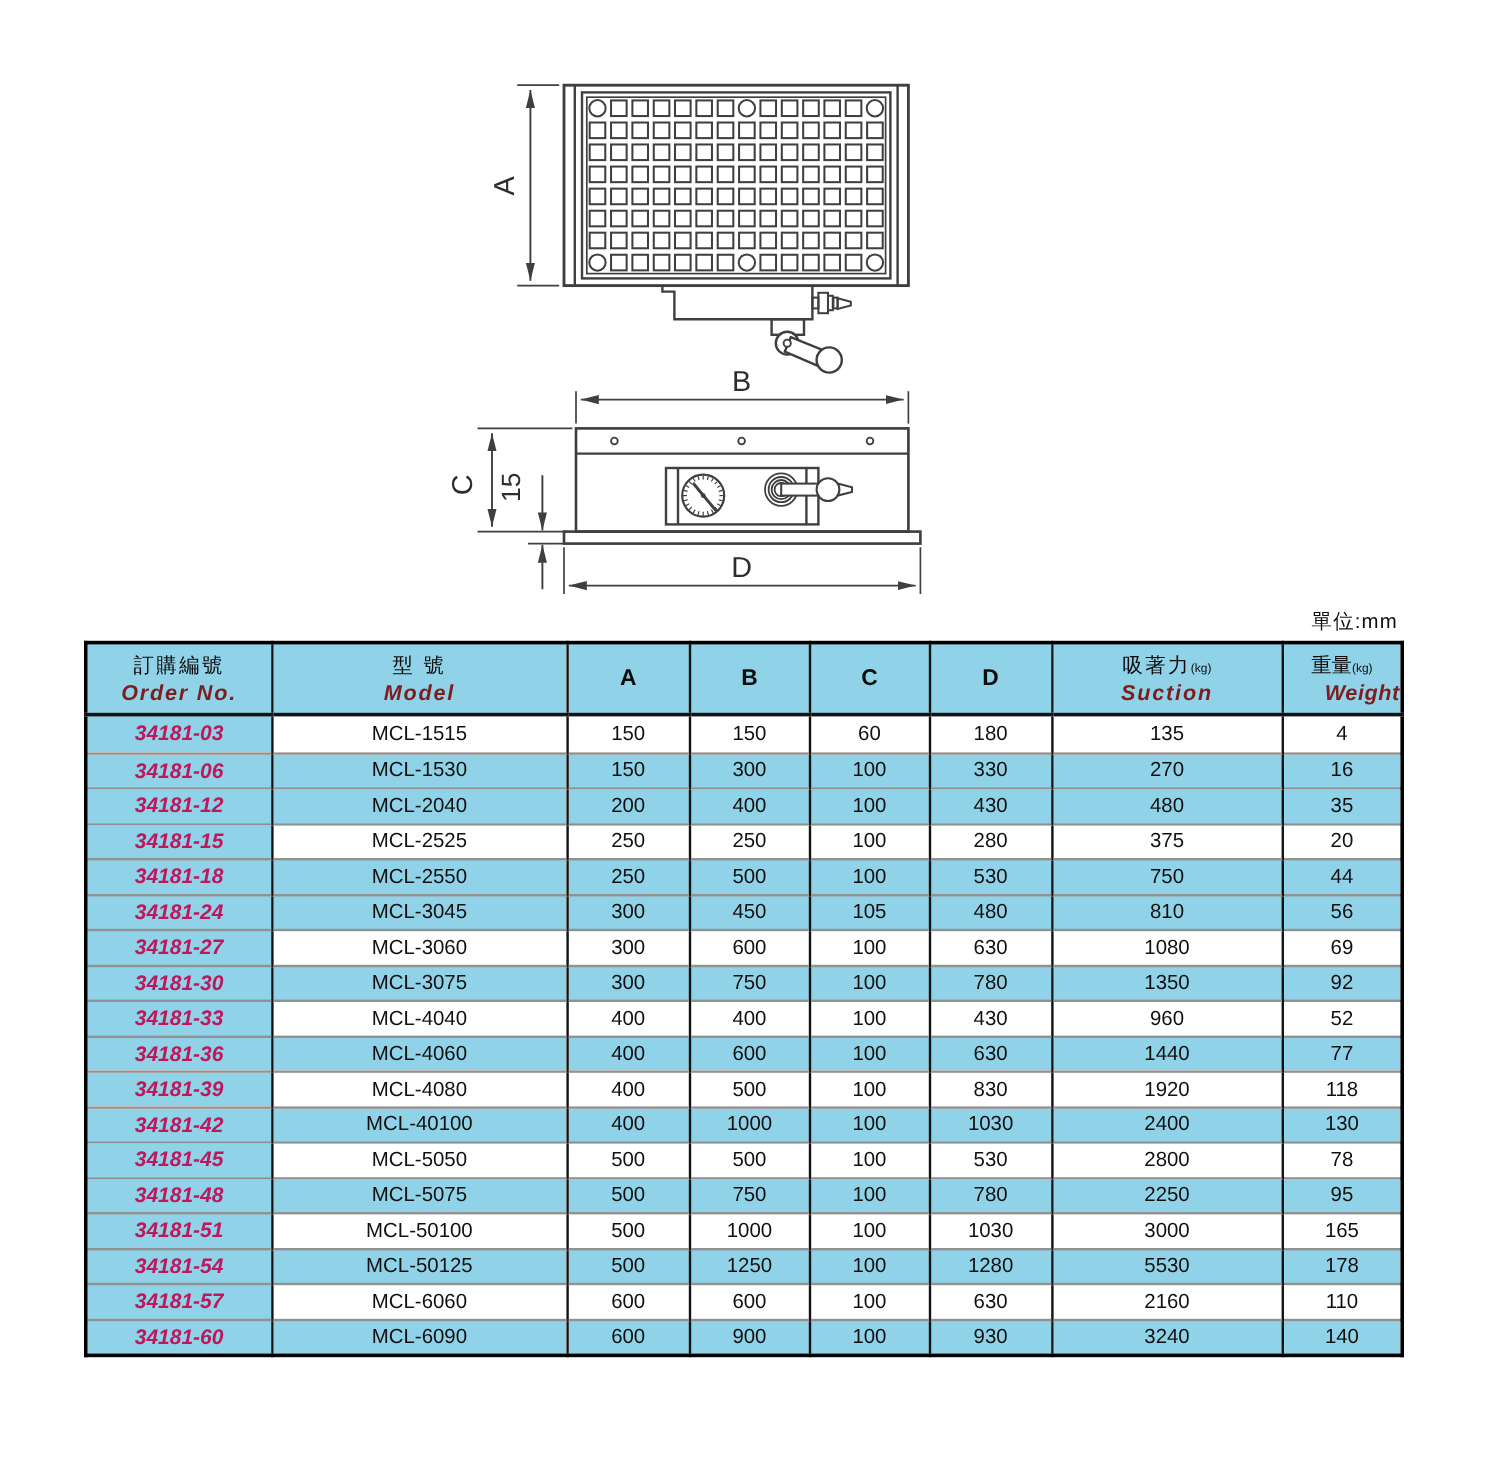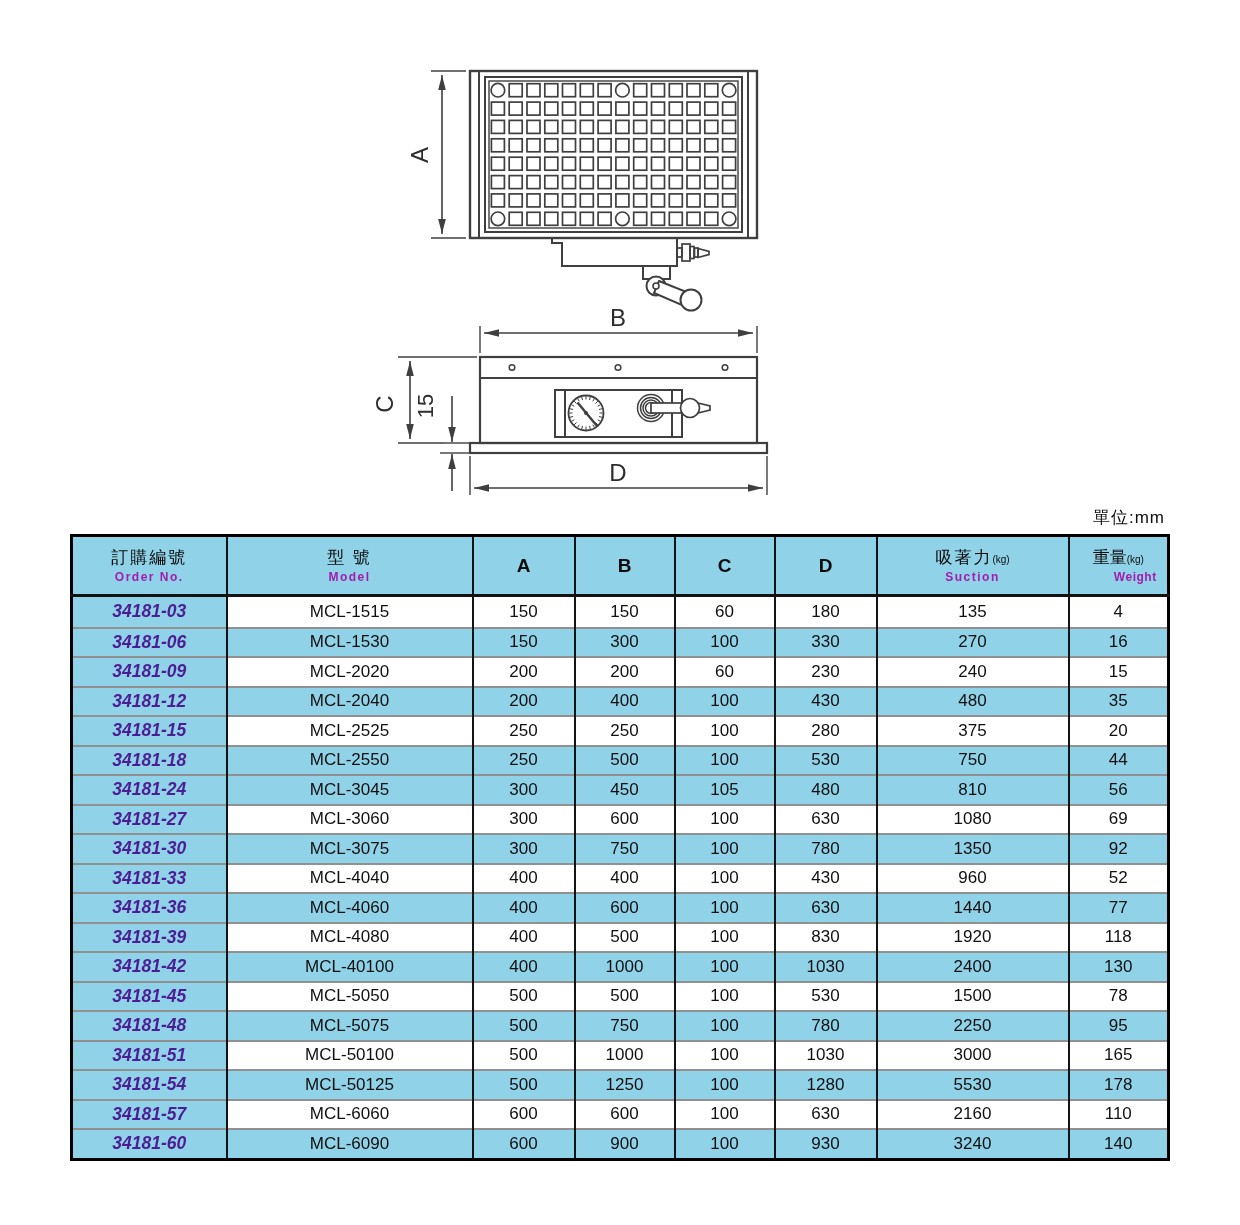--- a/index.html
+++ b/index.html
@@ -21,30 +21,30 @@
   }
   th,td{padding:0;text-align:center;vertical-align:middle;overflow:hidden;}
   th{
     background:var(--blue,#90d2e8);
     border-left:2px solid #131313;border-bottom:3px solid #131313;
     height:57px;font-weight:normal;
   }
   th:first-child,td:first-child{border-left:none;}
   .zh{font-size:17px;color:#0c0c0c;letter-spacing:2px;line-height:1.45;}
   .unit-small{font-size:10px;letter-spacing:0;}
-  .en{font-size:12px;font-weight:bold;color:#a21caf;letter-spacing:1.5px;line-height:1.15;}
+  .en{font-size:18px;font-weight:bold;color:#7f1d1d;letter-spacing:1.5px;line-height:1.15;font-style:italic;}
   .letter{font-size:19px;font-weight:bold;color:#0c0c0c;letter-spacing:0;}
   td{
     font-size:17px;color:#101010;height:27.5px;background:#ffffff;
     border-left:2px solid #131313;border-top:2px solid #919191;
   }
   tbody tr:first-child td{border-top:none;height:29.5px;}
   td.order{
     background:var(--blue,#90d2e8);
-    font-weight:bold;font-style:italic;font-size:17.5px;color:#4c1d95;
+    font-weight:bold;font-style:italic;font-size:17.5px;color:#be185d;
   }
   tr.alt td{background:var(--blue,#90d2e8);}
 </style>
 </head>
 <body>
 
 <div class="page">
 
   <svg width="1240" height="515" viewBox="0 0 1240 515" style="position:absolute;left:0;top:0;">
     <defs>
@@ -351,30 +351,20 @@
         <tr class="alt">
           <td class="order">34181-06</td>
           <td>MCL-1530</td>
           <td>150</td>
           <td>300</td>
           <td>100</td>
           <td>330</td>
           <td>270</td>
           <td>16</td>
         </tr>
-        <tr>
-          <td class="order">34181-09</td>
-          <td>MCL-2020</td>
-          <td>200</td>
-          <td>200</td>
-          <td>60</td>
-          <td>230</td>
-          <td>240</td>
-          <td>15</td>
-        </tr>
         <tr class="alt">
           <td class="order">34181-12</td>
           <td>MCL-2040</td>
           <td>200</td>
           <td>400</td>
           <td>100</td>
           <td>430</td>
           <td>480</td>
           <td>35</td>
         </tr>
@@ -468,21 +458,21 @@
           <td>2400</td>
           <td>130</td>
         </tr>
         <tr>
           <td class="order">34181-45</td>
           <td>MCL-5050</td>
           <td>500</td>
           <td>500</td>
           <td>100</td>
           <td>530</td>
-          <td>1500</td>
+          <td>2800</td>
           <td>78</td>
         </tr>
         <tr class="alt">
           <td class="order">34181-48</td>
           <td>MCL-5075</td>
           <td>500</td>
           <td>750</td>
           <td>100</td>
           <td>780</td>
           <td>2250</td>

